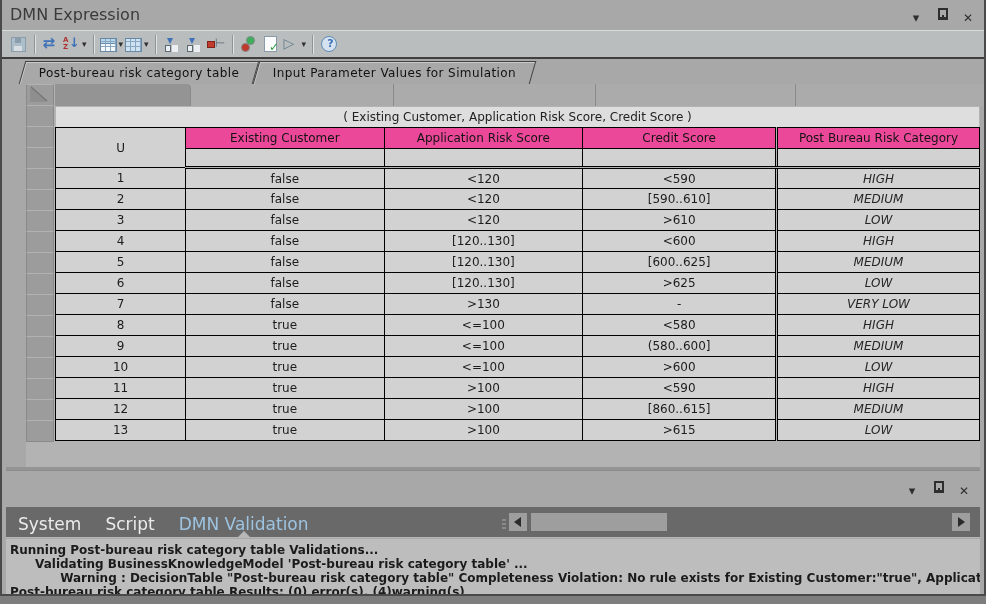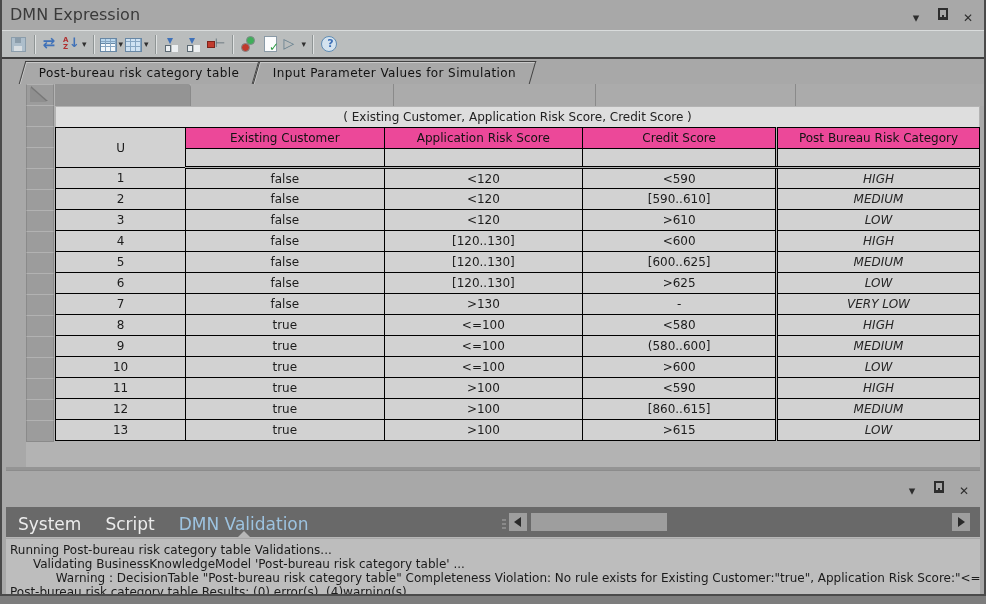--- a/index.html
+++ b/index.html
@@ -87,21 +87,21 @@
     border-left:6px solid transparent;border-right:6px solid transparent;border-bottom:6px solid #b7b7b7;}
   .hscroll-grip{position:absolute;left:496px;top:10px;width:4px;height:12px;
     background:repeating-linear-gradient(0deg,#8a8a8a 0 2px,transparent 2px 4px);cursor:pointer;}
   .sbtn{position:absolute;top:6px;width:18px;height:18px;background:#9e9e9e;cursor:pointer;}
   .sbtn::after{content:"";position:absolute;top:4px;}
   .sb-left{left:503px;}
   .sb-left::after{left:5px;border-top:5px solid transparent;border-bottom:5px solid transparent;border-right:7px solid #2a2a2a;}
   .sb-right{right:10px;}
   .sb-right::after{left:6px;border-top:5px solid transparent;border-bottom:5px solid transparent;border-left:7px solid #2a2a2a;}
   .sb-thumb{position:absolute;left:525px;top:6px;width:136px;height:18px;background:#9e9e9e;cursor:grab;}
-  #sooutput{position:absolute;left:0;right:0;top:68px;bottom:0;background:#bdbdbd;padding:4px 0 0 4px;overflow:hidden;}
+  #sooutput{position:absolute;left:0;right:0;top:68px;bottom:0;background:#bdbdbd;padding:4px 0 0 4px;overflow:hidden;font-weight:bold;}
   .oline{font-size:12px;line-height:14px;color:#1b1b1b;white-space:pre;}
 </style>
 </head>
 <body>
 
 <div id="win">
 
   <div class="titlebar">
     <span class="title">DMN Expression</span>
     <span class="winicons">

